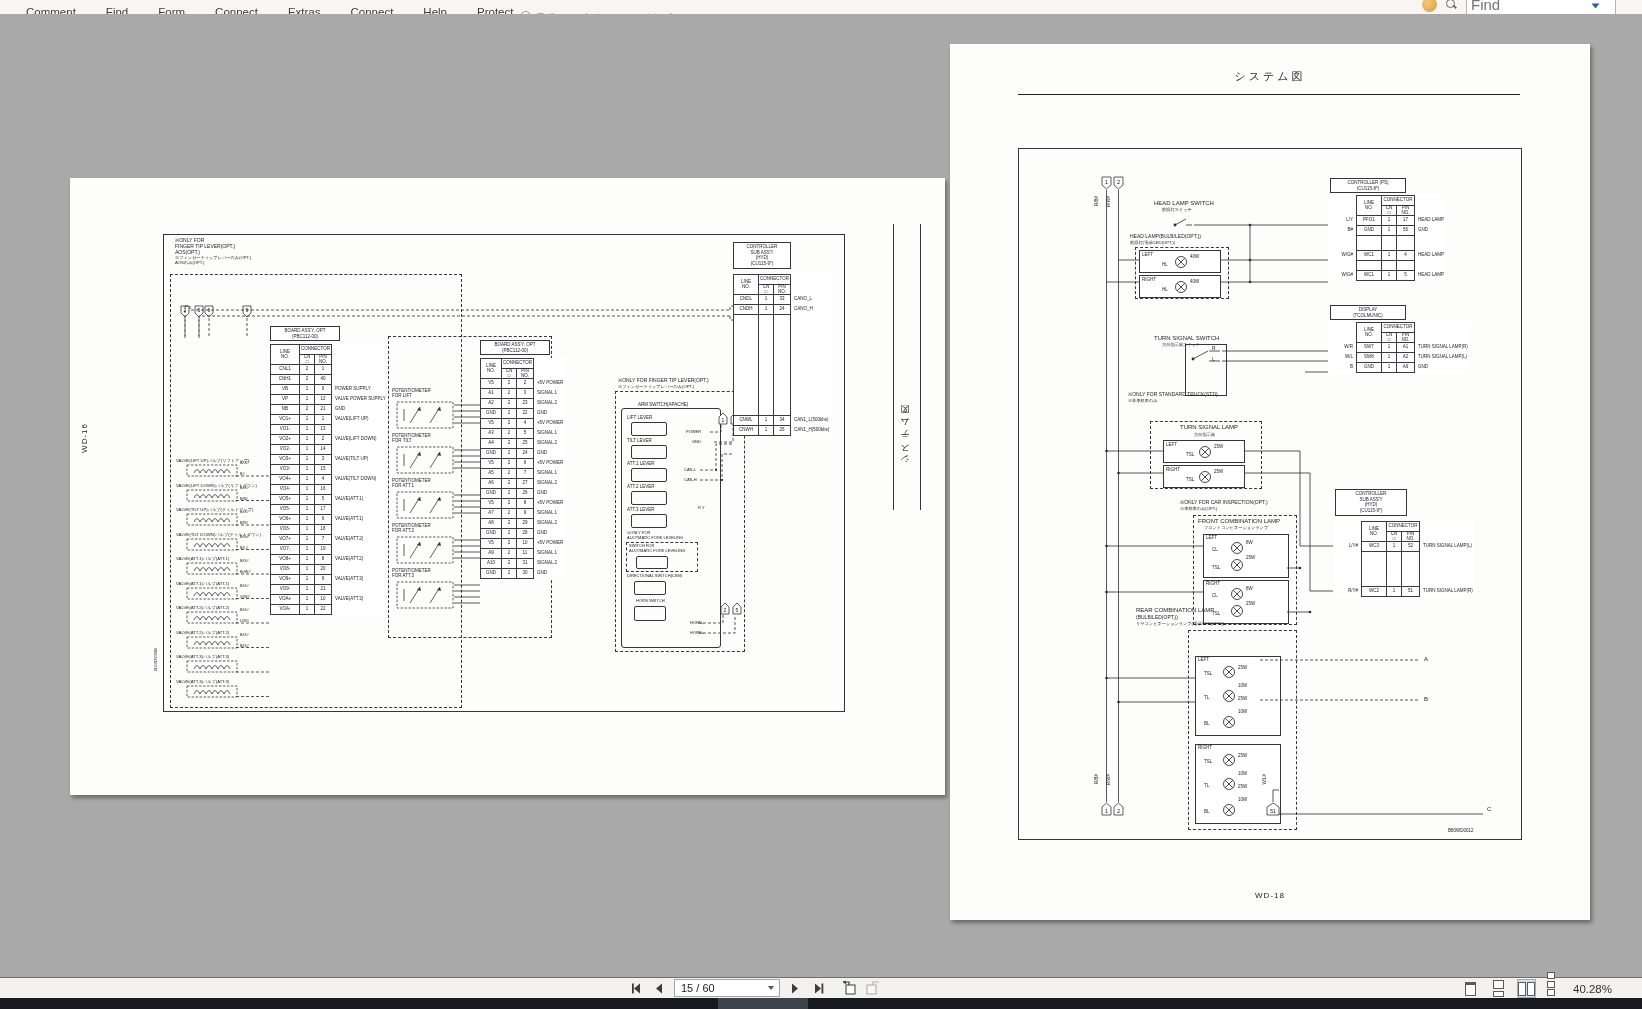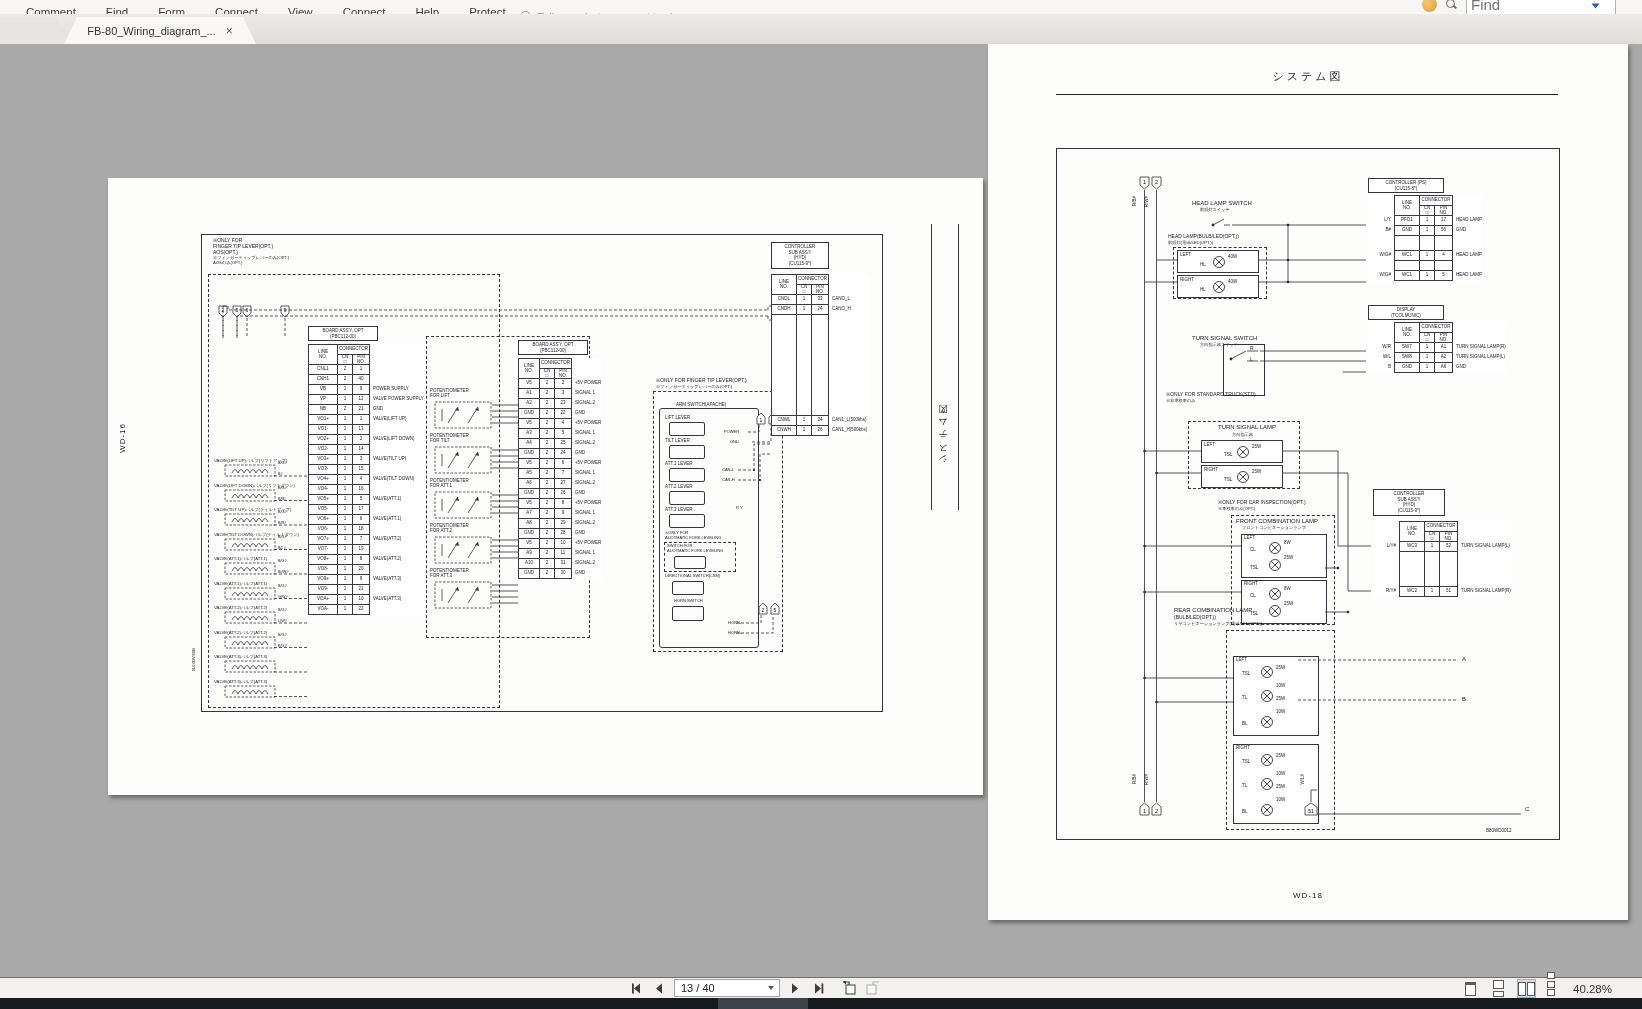--- a/index.html
+++ b/index.html
@@ -22,21 +22,21 @@
   .find-go{width:0;height:0;border-left:5px solid #2d5e9e;border-top:4px solid transparent;border-bottom:4px solid transparent;margin:0 4px 5px 0;transform:rotate(90deg);}
   
   .tabbar{position:absolute;top:14px;left:0;right:0;height:30px;background:linear-gradient(#edebe9,#e0ddd9);border-bottom:1px solid #9b9b9b;}
   .tab-ghost{position:absolute;left:-34px;top:4px;width:104px;height:26px;background:#e7e4e1;clip-path:polygon(14px 0,calc(100% - 14px) 0,100% 100%,0 100%);}
   .tab{position:absolute;left:64px;top:3px;width:192px;height:27px;background:#f9f8f7;
        clip-path:polygon(13px 0,calc(100% - 13px) 0,100% 100%,0 100%);
        display:flex;align-items:center;justify-content:center;gap:10px;font-size:11px;color:#333;}
   .tab .x{color:#555;font-size:12px;cursor:pointer;}
   
   .canvas{position:absolute;top:44px;left:0;right:0;height:934px;background:#a9a9a9;}
-  .page{position:absolute;background:#fdfdfc;box-shadow:2px 3px 4px rgba(0,0,0,.38);color:#1c1c24;margin-left:38px;}
+  .page{position:absolute;background:#fdfdfc;box-shadow:2px 3px 4px rgba(0,0,0,.38);color:#1c1c24;}
   #pgL{left:70px;top:134px;width:875px;height:617px;}
   #pgR{left:950px;top:0;width:640px;height:876px;}
   .t{position:absolute;font-size:5px;line-height:1.18;color:#1c1c24;white-space:nowrap;}
   .t4{font-size:4px;}.t45{font-size:4.5px;}.t6{font-size:6px;}.t8{font-size:8px;}
   .jp{font-size:4.2px;}
   .vert{writing-mode:vertical-rl;transform:rotate(180deg);}
   .bx{position:absolute;border:1px solid #35353f;}
   .dash{border-style:dashed;}
   .tbox{position:absolute;border:1px solid #35353f;background:#fff;font-size:4.5px;line-height:1.25;text-align:center;padding:1px 2px;white-space:nowrap;}
   table.dt{position:absolute;border-collapse:collapse;background:#fff;}
@@ -100,46 +100,39 @@
 
 <div id="app">
 
   <div class="menubar">
     <div class="menu-items">
 
     <div class="menu-item">Comment</div>
         <div class="menu-item">Find</div>
         <div class="menu-item">Form</div>
         <div class="menu-item">Connect</div>
-        <div class="menu-item">View</div>
+        <div class="menu-item">Extras</div>
         <div class="menu-item">Connect</div>
         <div class="menu-item">Help</div>
         <div class="menu-item">Protect</div>
       </div>
     <div class="assist">
       <div class="bulb"></div>
       <div class="txt">Tell me what you want to do..</div>
     </div>
     <div class="mb-right">
       <div class="orb"></div>
       <div class="mag"></div>
       <div class="findbox">
         <input placeholder="Find" style="">
         <div class="find-go"></div>
       </div>
     </div>
   </div>
 
-  <div class="tabbar">
-    <div class="tab-ghost"></div>
-    <div class="tab">
-      <span>FB-80_Wiring_diagram_...</span>
-      <span class="x">×</span>
-    </div>
-  </div>
 
   <div class="canvas">
 
     <div class="page" id="pgL">
       <div class="t t8 vert" style="left:10px;top:245px;letter-spacing:1px;">WD-16</div>
       <div class="t t4 vert" style="left:84px;top:470px;">0L0XDV/00B</div>
       <div class="bx" style="left:93px;top:56px;width:680px;height:476px;"></div>
 
       <div class="bx" style="left:823px;top:46px;width:0;height:284px;border-right:none;"></div>
       <div class="bx" style="left:850px;top:46px;width:0;height:284px;border-right:none;"></div>
@@ -1208,21 +1201,21 @@
             <polygon points="10,0.5 4,5.5 10,10.5" fill="#3c3c3c"></polygon>
             <rect x="2" y="0.5" width="1.8" height="10" fill="#3c3c3c"></rect>
           </svg>
         </div>
       <div class="nbtn">
         <svg width="10" height="11">
             <polygon points="8,0.5 2,5.5 8,10.5" fill="#3c3c3c"></polygon>
           </svg>
         </div>
       <div class="pagebox">
-        <span class="pv">13 / 40</span>
+        <span class="pv">15 / 60</span>
         <span class="caret"></span>
       </div>
       <div class="nbtn">
         <svg width="10" height="11">
             <polygon points="2,0.5 8,5.5 2,10.5" fill="#3c3c3c"></polygon>
           </svg>
         </div>
       <div class="nbtn">
         <svg width="13" height="11">
             <polygon points="3,0.5 9,5.5 3,10.5" fill="#3c3c3c"></polygon>

